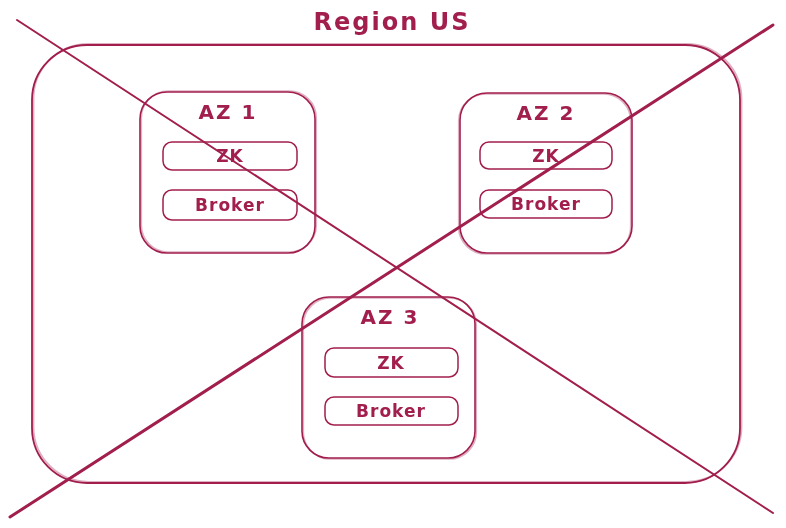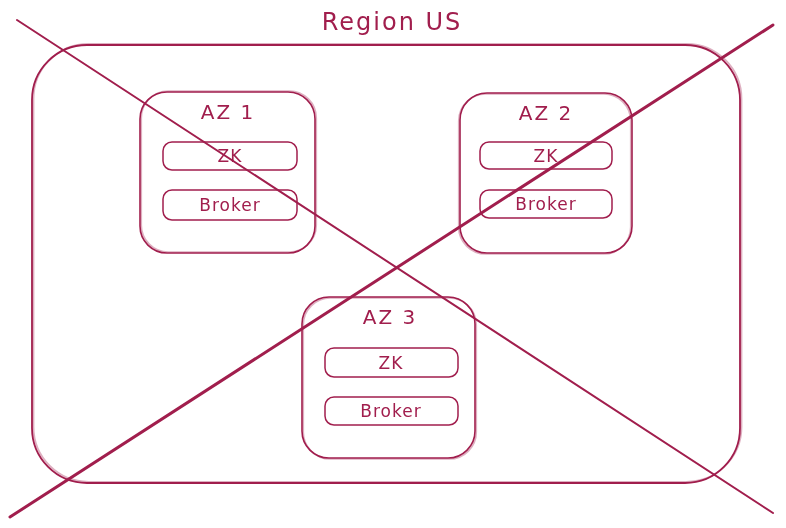--- a/index.html
+++ b/index.html
@@ -8,20 +8,21 @@
     margin: 0; padding: 0;
     width: 786px; height: 528px;
     background: var(--bg);
     font-family: "DejaVu Sans", "Liberation Sans", sans-serif;
     overflow: hidden;
   }
   .canvas {
     position: relative;
     width: 786px; height: 528px;
     background: var(--bg);
+    font-weight: bold;
   }
   svg { display: block; }
   .ink {
     stroke: var(--ink);
     fill: none;
     stroke-linecap: round;
     stroke-linejoin: round;
   }
   .sketch-pass { opacity: 0.35; }
   .ink-text {

